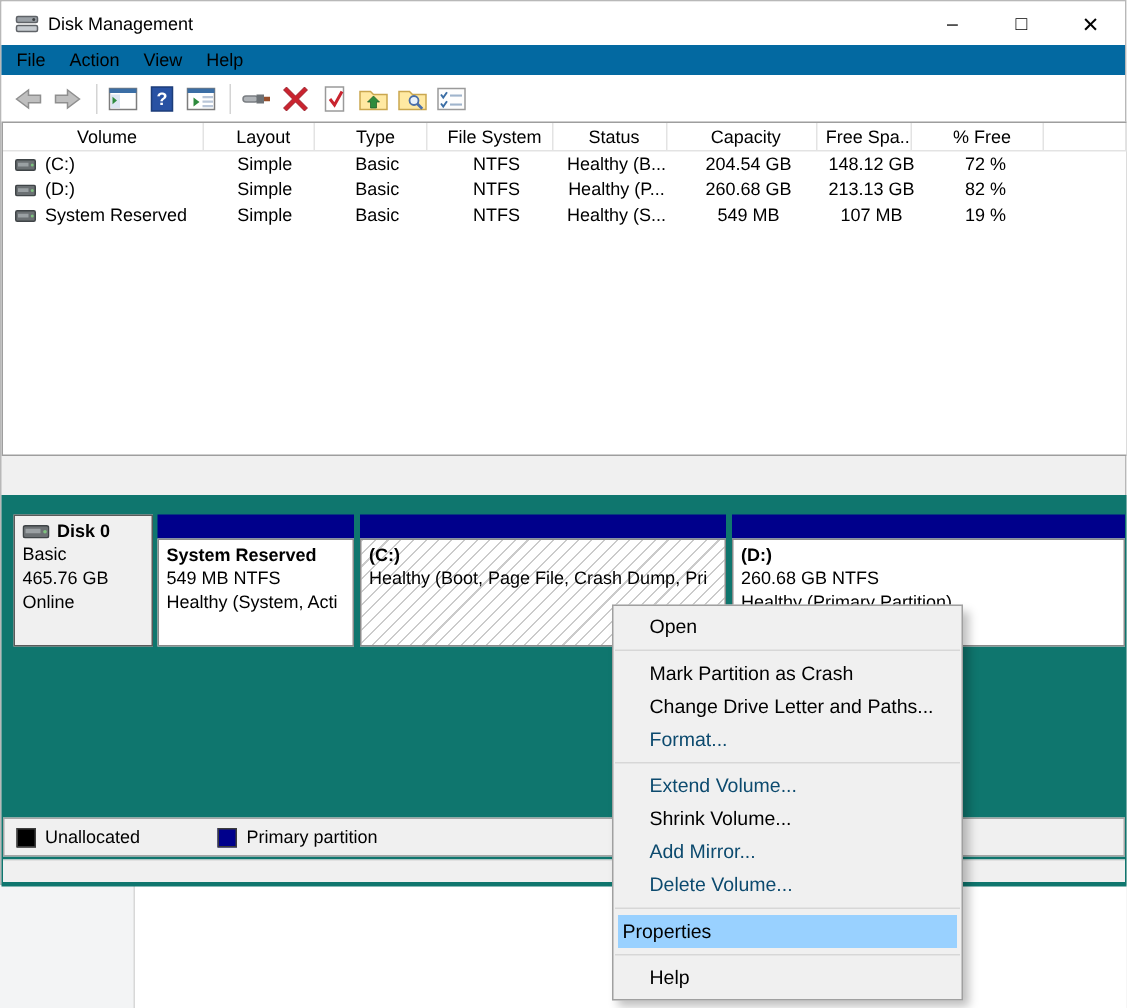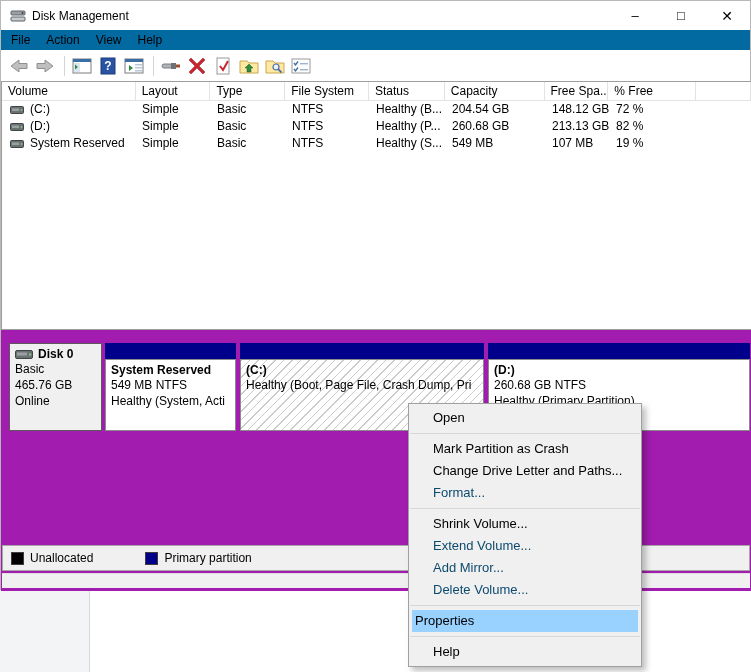--- a/index.html
+++ b/index.html
@@ -22,30 +22,30 @@
   .win-btn.close { font-size:14px; }
 
   .menubar { position:absolute; left:0; top:29px; width:100%; height:20px; background:#0369a1; display:flex; align-items:center; padding-left:2px; }
   .menu-item { padding:2px 8px; font-size:12px; }
 
   .toolbar { position:absolute; left:0; top:49px; width:100%; height:31px; background:#fff; display:flex; align-items:center; padding-left:6px; }
   .tb-btn { width:24px; height:24px; display:flex; align-items:center; justify-content:center; margin-right:2px; }
   .tb-sep { width:1px; height:20px; background:#d4d4d4; margin:0 5px; }
 
   
-  .list-pane { position:absolute; left:0; top:80px; width:751px; height:249px; background:#fff; border:1px solid #9e9e9e; overflow:hidden; }
+  .list-pane { position:absolute; left:0; top:80px; width:751px; height:223px; background:#fff; border:1px solid #9e9e9e; overflow:hidden;text-align:center; }
   .lv-header { display:flex; height:19px; border-bottom:1px solid #e3e3e3; background:#fff; }
   .lv-hcell { border-right:1px solid #e3e3e3; padding:2px 0 0 6px; font-size:12px; white-space:nowrap; overflow:hidden; }
   .lv-row { display:flex; height:17px; align-items:center; }
   .lv-cell { padding-left:6px; font-size:12px; white-space:nowrap; overflow:hidden; height:17px; line-height:17px; }
   .lv-cell.vol { display:flex; align-items:center; padding-left:8px; }
   .lv-cell.vol svg { margin-right:6px; flex:0 0 auto; }
 
   
-  .graph-pane { position:absolute; left:0; top:329px; width:751px; height:261px; background:#a21caf;text-decoration:underline; }
+  .graph-pane { position:absolute; left:0; top:329px; width:751px; height:261px; background:#0f766e;text-decoration:underline; }
   .disk-left { position:absolute; left:8px; top:13px; width:93px; height:88px; border:1px solid #5a5a5a; background:#f0f0f0; padding:3px 0 0 5px; }
   .disk-title { display:flex; align-items:center; font-weight:bold; font-size:12px; }
   .disk-title svg { margin-right:5px; }
   .disk-line { font-size:12px; line-height:16px; }
   .partitions { position:absolute; left:104px; top:13px; display:flex; }
   .partition { margin-right:4px; }
   .part-bar { height:16px; background:#00008B; }
   .part-box { height:72px; background:#fff; border:1px solid #8a8a8a; padding:3px 0 0 5px; overflow:hidden; }
   .partition.selected .part-box {
     background-image:repeating-linear-gradient(135deg, rgba(160,160,160,0.55) 0 1px, transparent 1px 6px);
@@ -307,22 +307,22 @@
 
   </div>
 
   <div class="context-menu" id="context-menu">
       <div class="cm-item">Open</div>
       <div class="cm-sep"></div>
       <div class="cm-item">Mark Partition as Crash</div>
       <div class="cm-item">Change Drive Letter and Paths...</div>
       <div class="cm-item disabled">Format...</div>
       <div class="cm-sep"></div>
+      <div class="cm-item disabled">Extend Volume...</div>
       <div class="cm-item">Shrink Volume...</div>
-      <div class="cm-item disabled">Extend Volume...</div>
       <div class="cm-item disabled">Add Mirror...</div>
       <div class="cm-item disabled">Delete Volume...</div>
       <div class="cm-sep"></div>
       <div class="cm-item highlighted" style="background: rgb(153, 209, 255);">Properties</div>
       <div class="cm-sep"></div>
       <div class="cm-item">Help</div>
     </div>
 
 </div>
 

